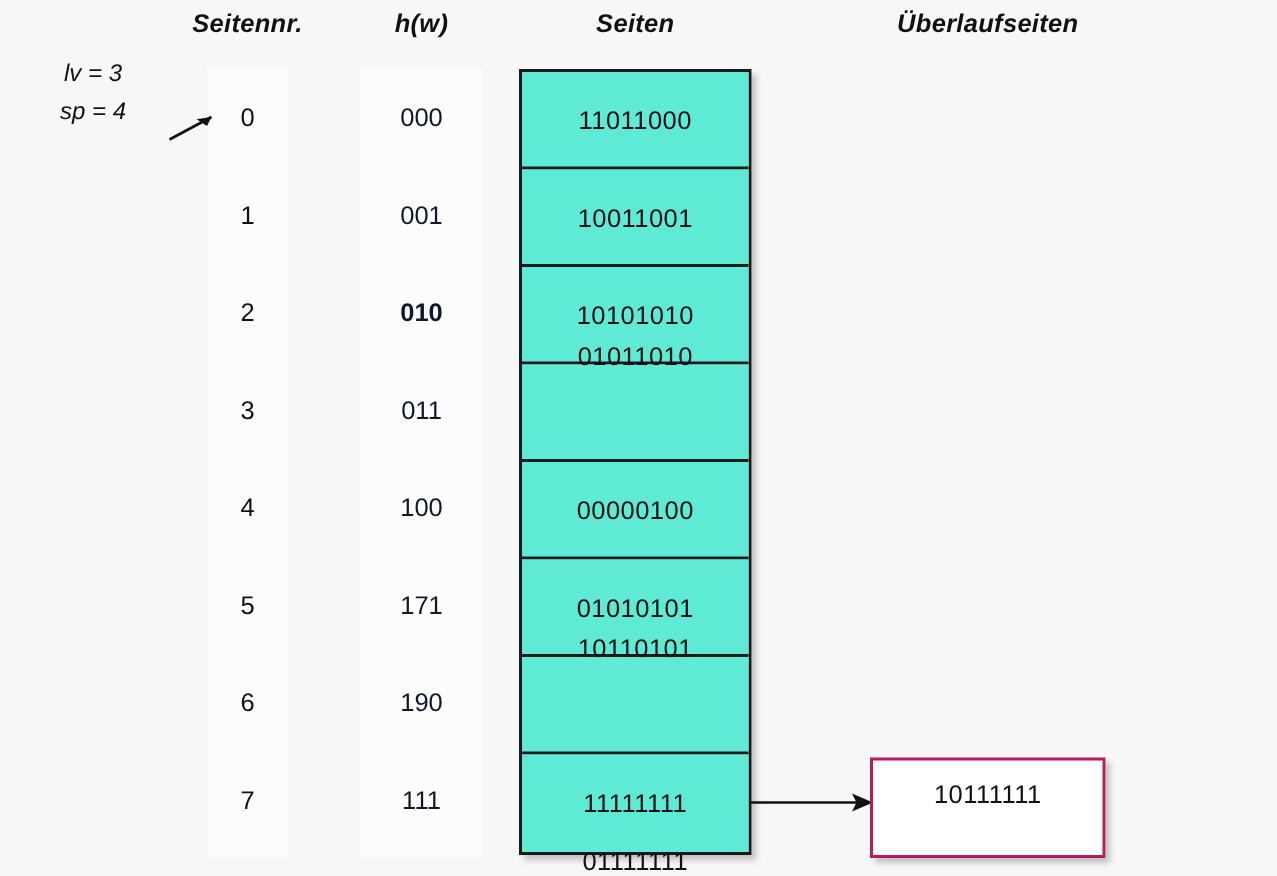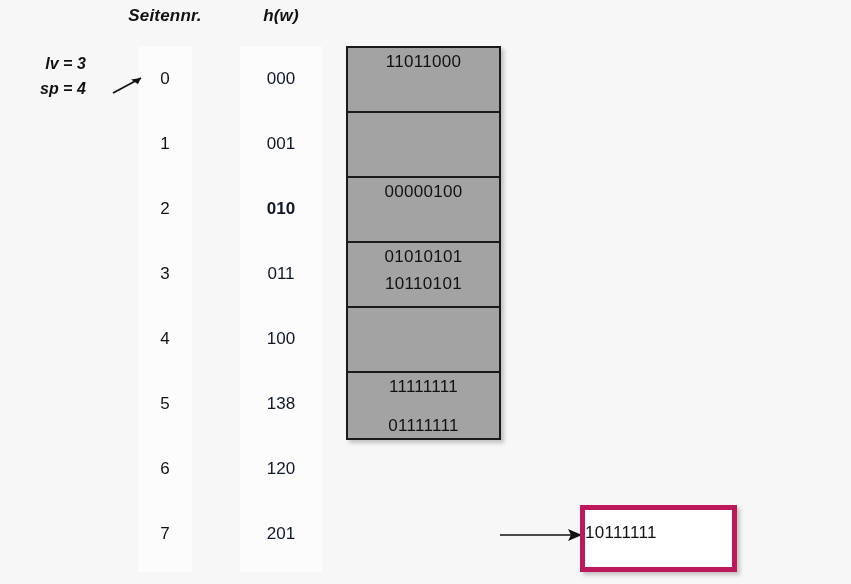--- a/index.html
+++ b/index.html
@@ -37,27 +37,27 @@
     position: absolute;
     background: #fcfcfc;
   }
   #band-seitennr { left: 138px; top: 46px; width: 54px; height: 526px; }
   #band-hw       { left: 240px; top: 46px; width: 82px; height: 526px; }
 
   
   #annot {
     position: absolute;
     left: 40px;
-    top: 51px;
+    top: 37px;
     font-style: italic;
     font-size: 16px;
-    font-weight: 700;
+    font-weight: 400;
     line-height: 25px;
     white-space: nowrap;
-    text-align: right;
+    text-align: center;
   }
   #annot-arrow {
     position: absolute;
     left: 112px;
     top: 74px;
     width: 32px;
     height: 22px;
   }
 
   
@@ -92,48 +92,49 @@
     width: 155px;
     border: 2px solid #1a1a1a;
     box-sizing: border-box;
     background: #ffffff;
     box-shadow: 3px 3px 4px rgba(0,0,0,0.22);
   }
   .page-cell {
     height: 65px;
     box-sizing: border-box;
     border-bottom: 2px solid #1a1a1a;
-    background: #a3a3a3;
+    background: #5eead4;
     display: flex;
     flex-direction: column;
     align-items: center;
     justify-content: flex-start;
-    padding-top: 0;
+    padding-top: 19px;
   }
   .page-cell:last-child { border-bottom: none; gap: 12px; }
   .page-entry {
     font-size: 17px;
     line-height: 27px;
     color: #111111;
     letter-spacing: 0.3px;
   }
 
   
   #overflow-box {
     position: absolute;
     left: 580px;
     top: 505px;
     width: 157px;
     height: 67px;
     box-sizing: border-box;
-    border: 5px solid #be185d;
+    border: 2px solid #be185d;
     background: #ffffff;
     box-shadow: 3px 3px 4px rgba(0,0,0,0.22);
     display: flex;
     flex-direction: column;
+    align-items: center;
     justify-content: flex-start;
     padding-top: 9px;
   }
 
   
   #overflow-arrow {
     position: absolute;
     left: 498px;
     top: 522px;
     width: 86px;
@@ -143,20 +144,22 @@
 </head>
 <body>
 
 <div id="canvas">
 
   <div class="col-band" id="band-seitennr"></div>
   <div class="col-band" id="band-hw"></div>
 
   <div class="col-header" id="h-seitennr" style="left:110px; top:6px; width:110px;">Seitennr.</div>
   <div class="col-header" id="h-hw" style="left:236px; top:6px; width:90px;">h(w)</div>
+  <div class="col-header" id="h-seiten" style="left:346px; top:6px; width:155px;">Seiten</div>
+  <div class="col-header" id="h-ueberlauf" style="left:556px; top:6px; width:205px;">Überlaufseiten</div>
 
   <div id="annot">
     <div>lv = 3</div>
     <div>sp = 4</div>
   </div>
   <svg id="annot-arrow" viewBox="0 0 32 22">
     <path d="M1 19 L29 4" stroke="#111111" stroke-width="1.8" fill="none"></path>
     <path d="M29 4 L19 5.5 L26 10 Z" fill="#111111"></path>
   </svg>
 
@@ -167,27 +170,34 @@
   <div class="cell-num" style="top:306px;">4</div>
   <div class="cell-num" style="top:371px;">5</div>
   <div class="cell-num" style="top:436px;">6</div>
   <div class="cell-num" style="top:501px;">7</div>
 
   <div class="cell-hash" style="top:46px;">000</div>
   <div class="cell-hash" style="top:111px;">001</div>
   <div class="cell-hash" style="top:176px;font-weight:bold;">010</div>
   <div class="cell-hash" style="top:241px;text-align:right;">011</div>
   <div class="cell-hash" style="top:306px;">100</div>
-  <div class="cell-hash" style="top:371px;">138</div>
-  <div class="cell-hash" style="top:436px;">120</div>
-  <div class="cell-hash" style="top:501px;">201</div>
+  <div class="cell-hash" style="top:371px;">171</div>
+  <div class="cell-hash" style="top:436px;">190</div>
+  <div class="cell-hash" style="top:501px;">111</div>
 
   <div id="pages-stack">
     <div class="page-cell">
       <div class="page-entry">11011000</div>
+    </div>
+    <div class="page-cell">
+      <div class="page-entry">10011001</div>
+    </div>
+    <div class="page-cell">
+      <div class="page-entry">10101010</div>
+      <div class="page-entry">01011010</div>
     </div>
     <div class="page-cell"></div>
     <div class="page-cell">
       <div class="page-entry">00000100</div>
     </div>
     <div class="page-cell">
       <div class="page-entry">01010101</div>
       <div class="page-entry">10110101</div>
     </div>
     <div class="page-cell"></div>

